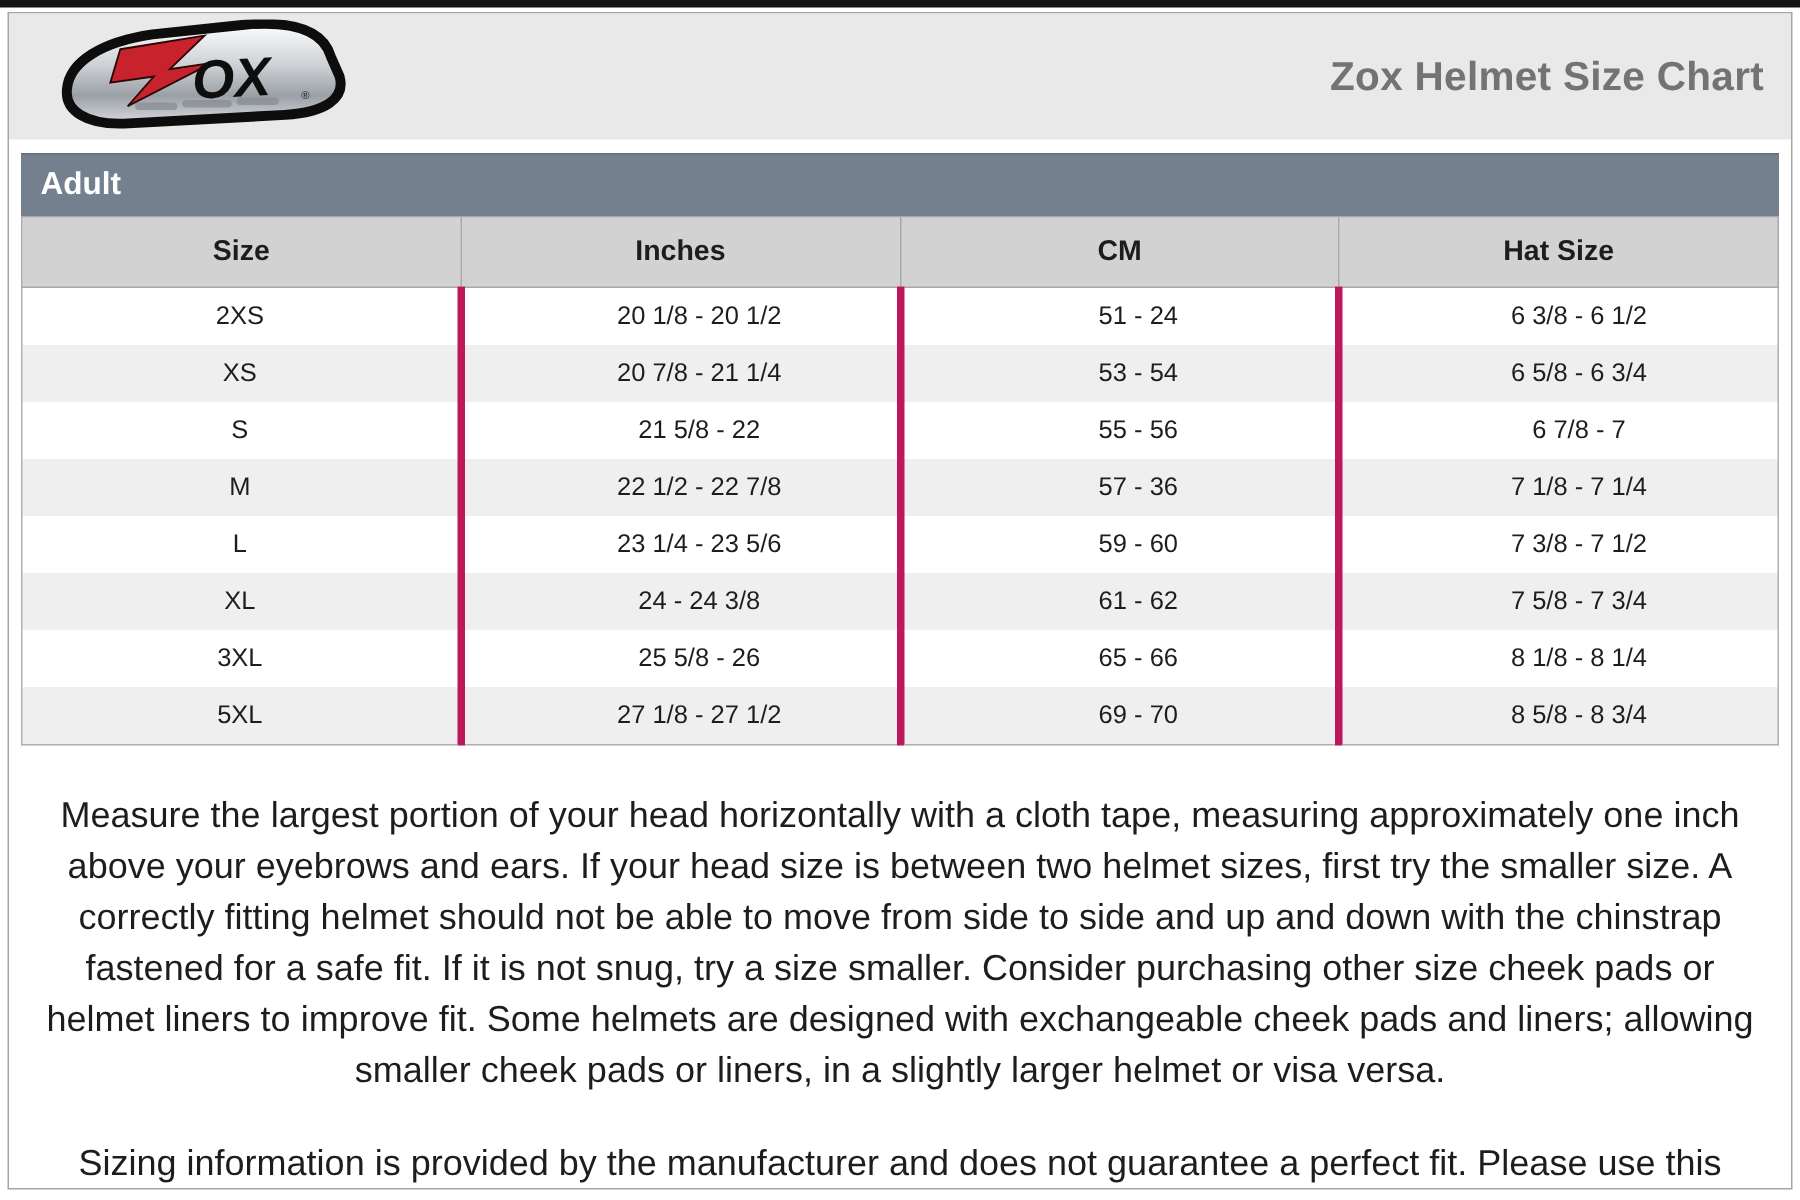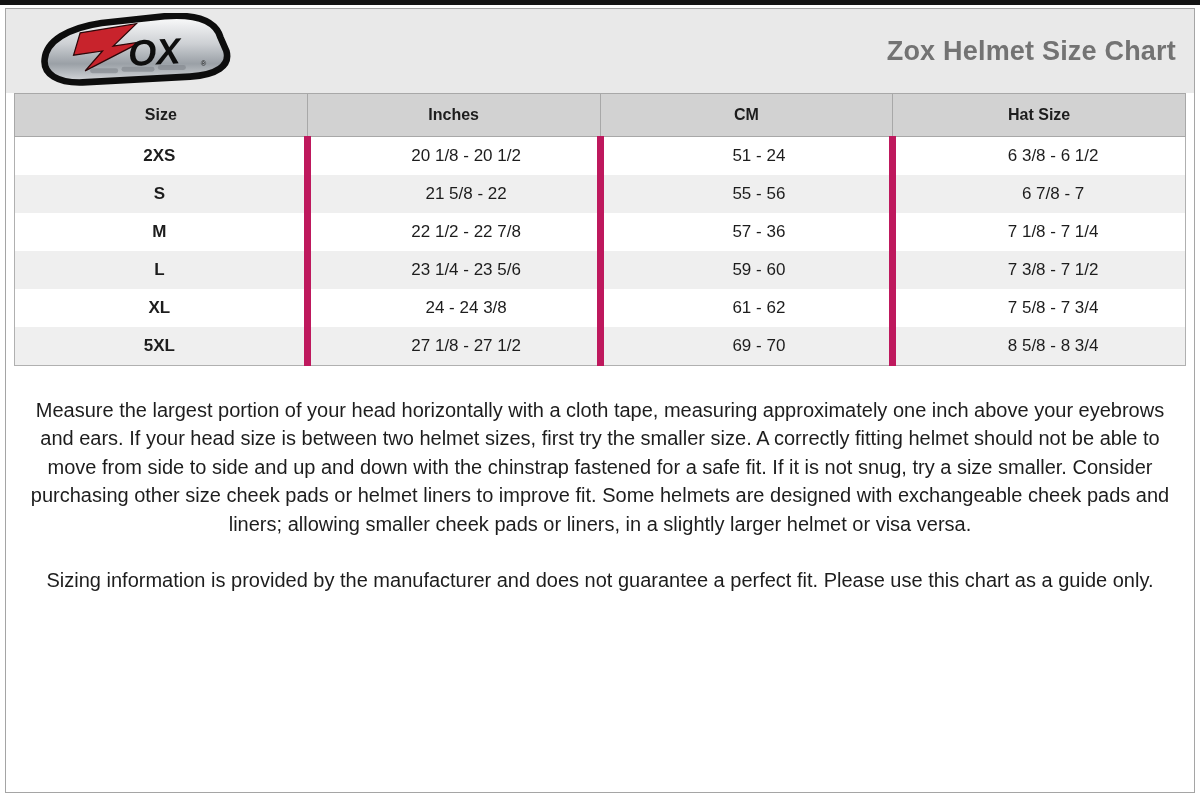--- a/index.html
+++ b/index.html
@@ -54,45 +54,45 @@
     width: calc(100% - 16px);
     margin: 0 8px;
     border-collapse: collapse;
     border: 1px solid #b0b0b0;
     table-layout: fixed;
   }
   .size-table th {
     width: 25%;
     background: #d2d2d2;
     border: 1px solid #a8a8a8;
-    font-size: 16px;
+    font-size: 19px;
     font-weight: bold;
     color: #1d1d1d;
     padding: 12px 0;
     text-align: center;
   }
   .size-table td {
     font-size: 17px;
     color: #1d1d1d;
     text-align: center;
     padding: 9px 0;
   }
-  .size-table td + td { border-left: 7px solid #be185d; padding-left: 25px; }
+  .size-table td + td { border-left: 5px solid #be185d; padding-left: 25px; }
   .size-table tbody tr:nth-child(even) { background: #efefef; }
-  .size-table tbody td:first-child { font-weight: bold; }
+  .size-table tbody td:first-child { font-weight: normal; }
   
   .notes {
     margin-top: 30px;
     padding: 0 20px;
     text-align: center;
     color: #1d1d1d;
   }
   .notes p {
     margin: 0 0 28px 0;
-    font-size: 20px;
+    font-size: 24px;
     line-height: 1.42;
   }
 </style>
 </head>
 <body>
 
 <div class="outer">
   <div class="frame">
 
     <header class="masthead">
@@ -113,36 +113,45 @@
           <g opacity="0.65">
             <rect x="62" y="67" width="34" height="6" rx="3" fill="#83888e"></rect>
             <rect x="100" y="65" width="40" height="6" rx="3" fill="#83888e"></rect>
             <rect x="144" y="63" width="34" height="6" rx="3" fill="#83888e"></rect>
           </g>
         </svg>
       </div>
       <h1 class="title">Zox Helmet Size Chart</h1>
     </header>
 
+    <div class="adult-bar">
+      <span>Adult</span>
+    </div>
 
     <table class="size-table">
       <thead>
         <tr>
           <th>Size</th>
           <th>Inches</th>
           <th>CM</th>
           <th>Hat Size</th>
         </tr>
       </thead>
       <tbody>
           <tr>
             <td>2XS</td>
             <td>20 1/8 - 20 1/2</td>
             <td>51 - 24</td>
             <td>6 3/8 - 6 1/2</td>
+          </tr>
+          <tr>
+            <td>XS</td>
+            <td>20 7/8 - 21 1/4</td>
+            <td>53 - 54</td>
+            <td>6 5/8 - 6 3/4</td>
           </tr>
           <tr>
             <td>S</td>
             <td>21 5/8 - 22</td>
             <td>55 - 56</td>
             <td>6 7/8 - 7</td>
           </tr>
           <tr>
             <td>M</td>
             <td>22 1/2 - 22 7/8</td>
@@ -155,20 +164,26 @@
             <td>59 - 60</td>
             <td>7 3/8 - 7 1/2</td>
           </tr>
           <tr>
             <td>XL</td>
             <td>24 - 24 3/8</td>
             <td>61 - 62</td>
             <td>7 5/8 - 7 3/4</td>
           </tr>
           <tr>
+            <td>3XL</td>
+            <td>25 5/8 - 26</td>
+            <td>65 - 66</td>
+            <td>8 1/8 - 8 1/4</td>
+          </tr>
+          <tr>
             <td>5XL</td>
             <td>27 1/8 - 27 1/2</td>
             <td>69 - 70</td>
             <td>8 5/8 - 8 3/4</td>
           </tr>
         </tbody>
     </table>
 
     <div class="notes">
       <p>Measure the largest portion of your head horizontally with a cloth tape, measuring approximately one inch above your eyebrows and ears. If your head size is between two helmet sizes, first try the smaller size. A correctly fitting helmet should not be able to move from side to side and up and down with the chinstrap fastened for a safe fit. If it is not snug, try a size smaller. Consider purchasing other size cheek pads or helmet liners to improve fit. Some helmets are designed with exchangeable cheek pads and liners; allowing smaller cheek pads or liners, in a slightly larger helmet or visa versa.</p>

